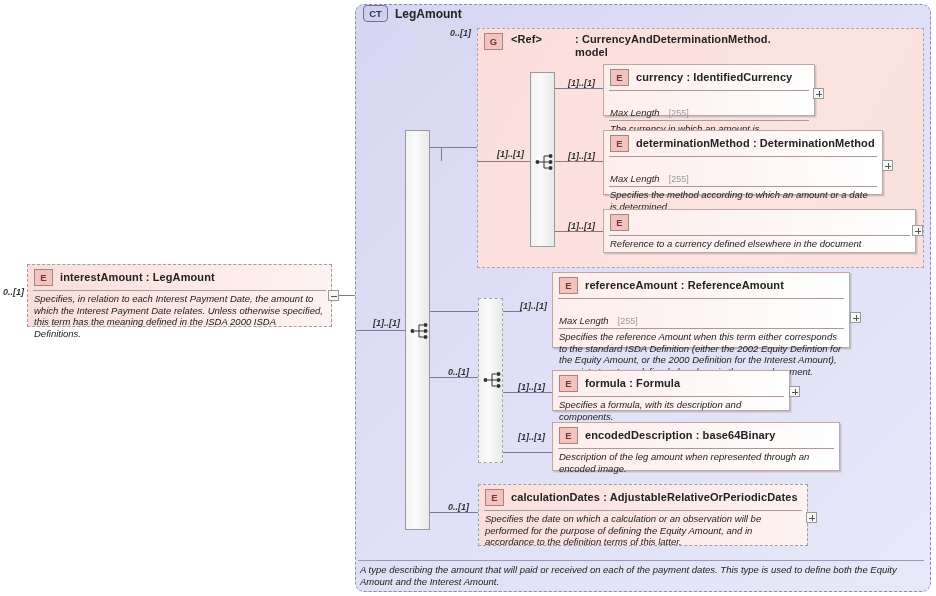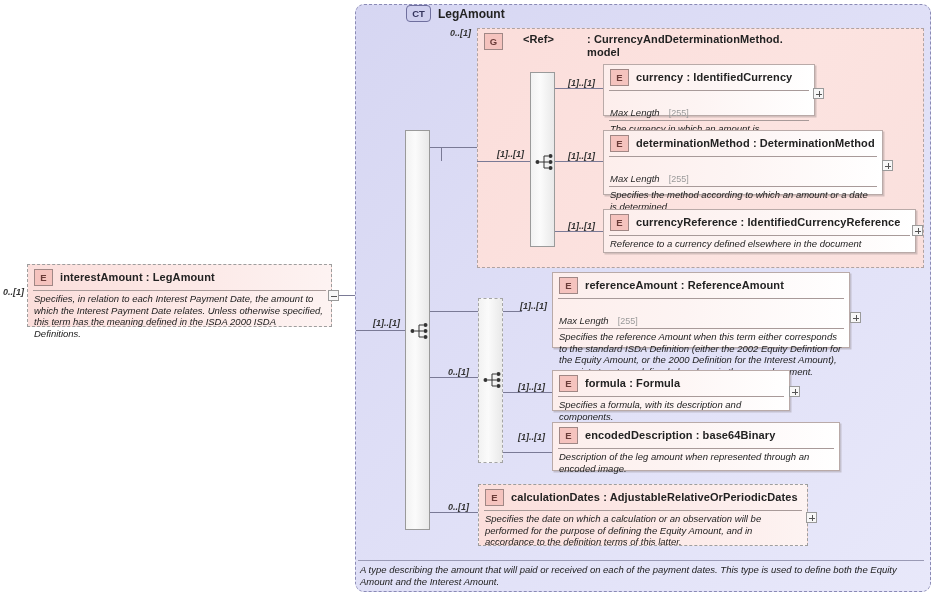--- a/index.html
+++ b/index.html
@@ -47,21 +47,21 @@
     line-height:11.5px;color:#222;
   }
 
   
   #ct-container{
     position:absolute;left:355px;top:4px;width:576px;height:588px;
     box-sizing:border-box;
     border:1px dashed #8a8ab5;border-radius:9px;
     background:linear-gradient(135deg,#d6d6f2 0%,#dedef6 40%,#e8e8fa 100%);
   }
-  #ct-header{position:absolute;left:363px;top:5px;display:flex;align-items:center;gap:7px;margin-left:43px;}
+  #ct-header{position:absolute;left:363px;top:5px;display:flex;align-items:center;gap:7px;}
   .ct-badge{
     width:23px;height:15px;border:1px solid #6f6f9e;border-radius:4px;
     background:#cfcfee;font-size:9.5px;font-weight:bold;color:#33335c;
     display:flex;align-items:center;justify-content:center;
   }
   #ct-title{font-size:12px;font-weight:bold;color:#222;}
 
   
   #grp-ref{
     position:absolute;left:477px;top:28px;width:447px;height:240px;
@@ -157,21 +157,21 @@
 <div class="ln lnh" style="left:430px;top:147px;width:47px;"></div>
 <span class="card" style="left:450px;top:28px;">0..[1]</span>
 
 <div class="ln lnh" style="left:430px;top:311px;width:92px;"></div>
 <div class="ln lnh" style="left:430px;top:377px;width:50px;"></div>
 <div class="ln lnh" style="left:430px;top:512px;width:48px;"></div>
 
 <div id="grp-ref"></div>
 <div id="grp-ref-hdr">
   <span class="badge g">G</span>
-  <span class="nname" style="min-width:56px;margin-left:12px;">&lt;Ref&gt;</span>
+  <span class="nname" style="min-width:56px;">&lt;Ref&gt;</span>
   <span class="nname">: CurrencyAndDeterminationMethod.
 model</span>
 </div>
 
 <div class="bar" style="left:530px;top:72px;width:25px;height:175px;"></div>
 <span class="card" style="left:497px;top:149px;">[1]..[1]</span>
 <div class="ln lnh" style="left:477px;top:161px;width:53px;"></div>
 <svg class="seq-icon" viewBox="0 0 22 18" style="left:535px;top:153px;">
   <circle cx="2.5" cy="9" r="2" fill="#333"></circle>
   <line x1="4.5" y1="9" x2="9" y2="9" stroke="#333" stroke-width="1"></line>
@@ -219,21 +219,20 @@
     <span class="fv">[255]</span>
   </div>
   <div class="rule"></div>
   <div class="doc">Specifies the method according to which an amount or a date is determined.</div>
 </div>
 <div class="tgl plus" style="left:882px;top:160px;"></div>
 
 <div class="node" style="left:603px;top:209px;width:313px;height:44px;">
   <div class="hdr">
     <span class="badge">E</span>
-    <span class="nname">currencyReference : IdentifiedCurrencyReference</span>
   </div>
   <div class="rule"></div>
   <div class="doc">Reference to a currency defined elsewhere in the document</div>
 </div>
 <div class="tgl plus" style="left:912px;top:225px;"></div>
 
 <span class="card" style="left:520px;top:301px;">[1]..[1]</span>
 <div class="node" style="left:552px;top:272px;width:298px;height:76px;">
   <div class="hdr">
     <span class="badge">E</span>

